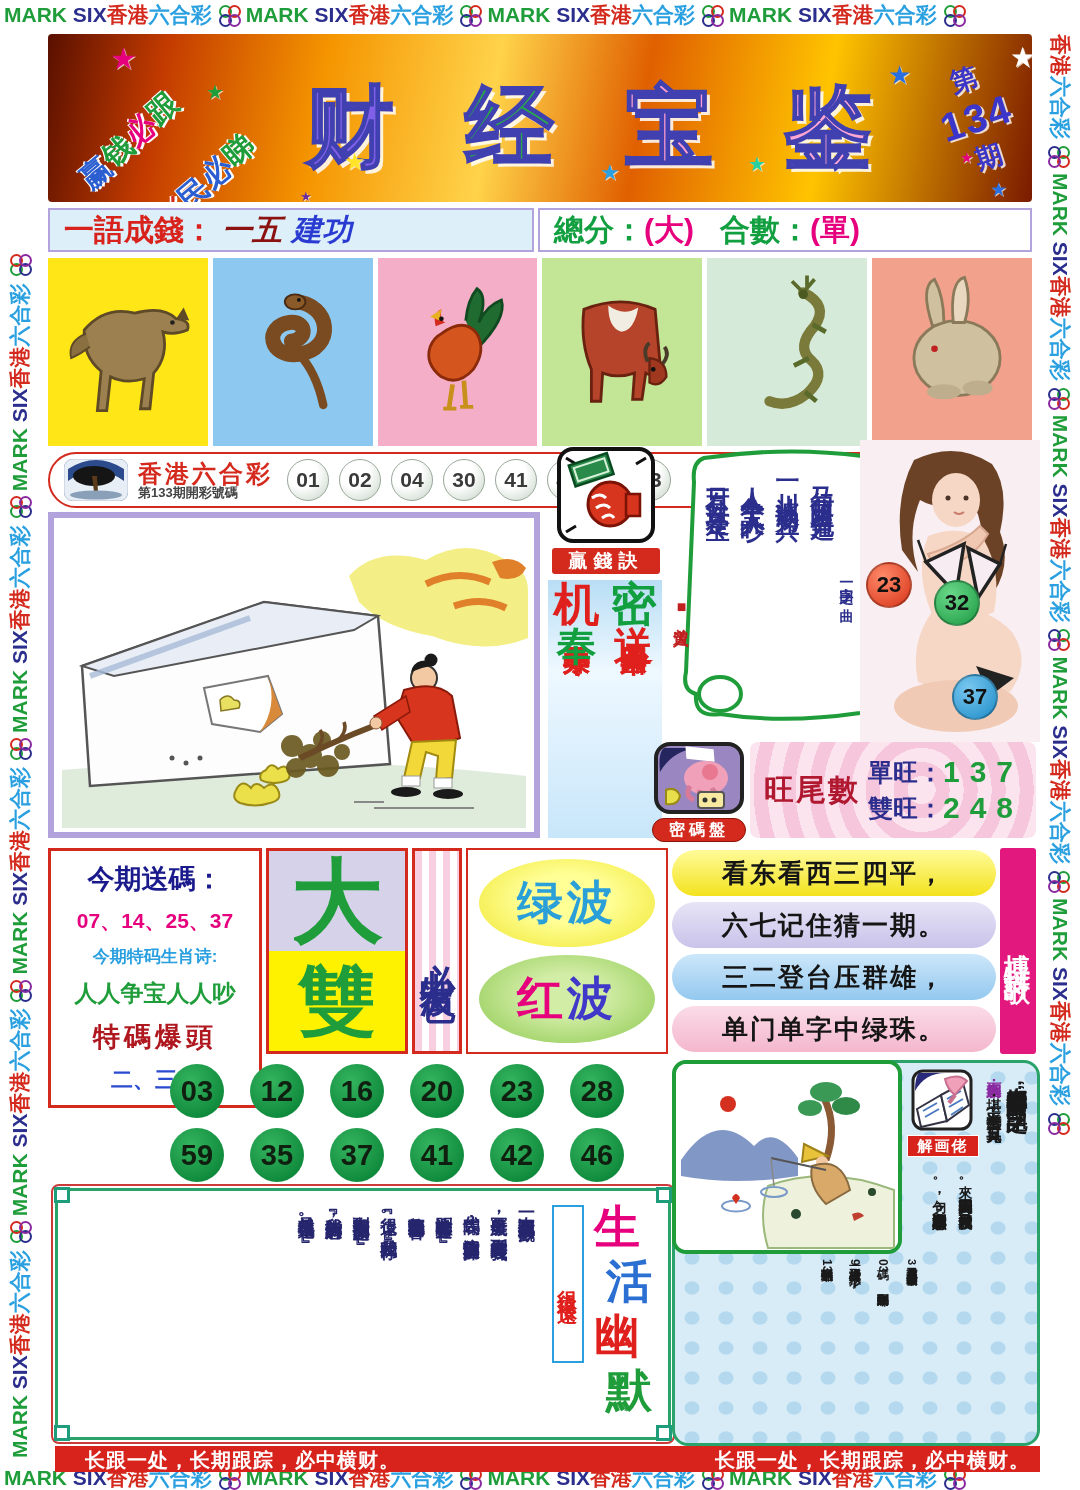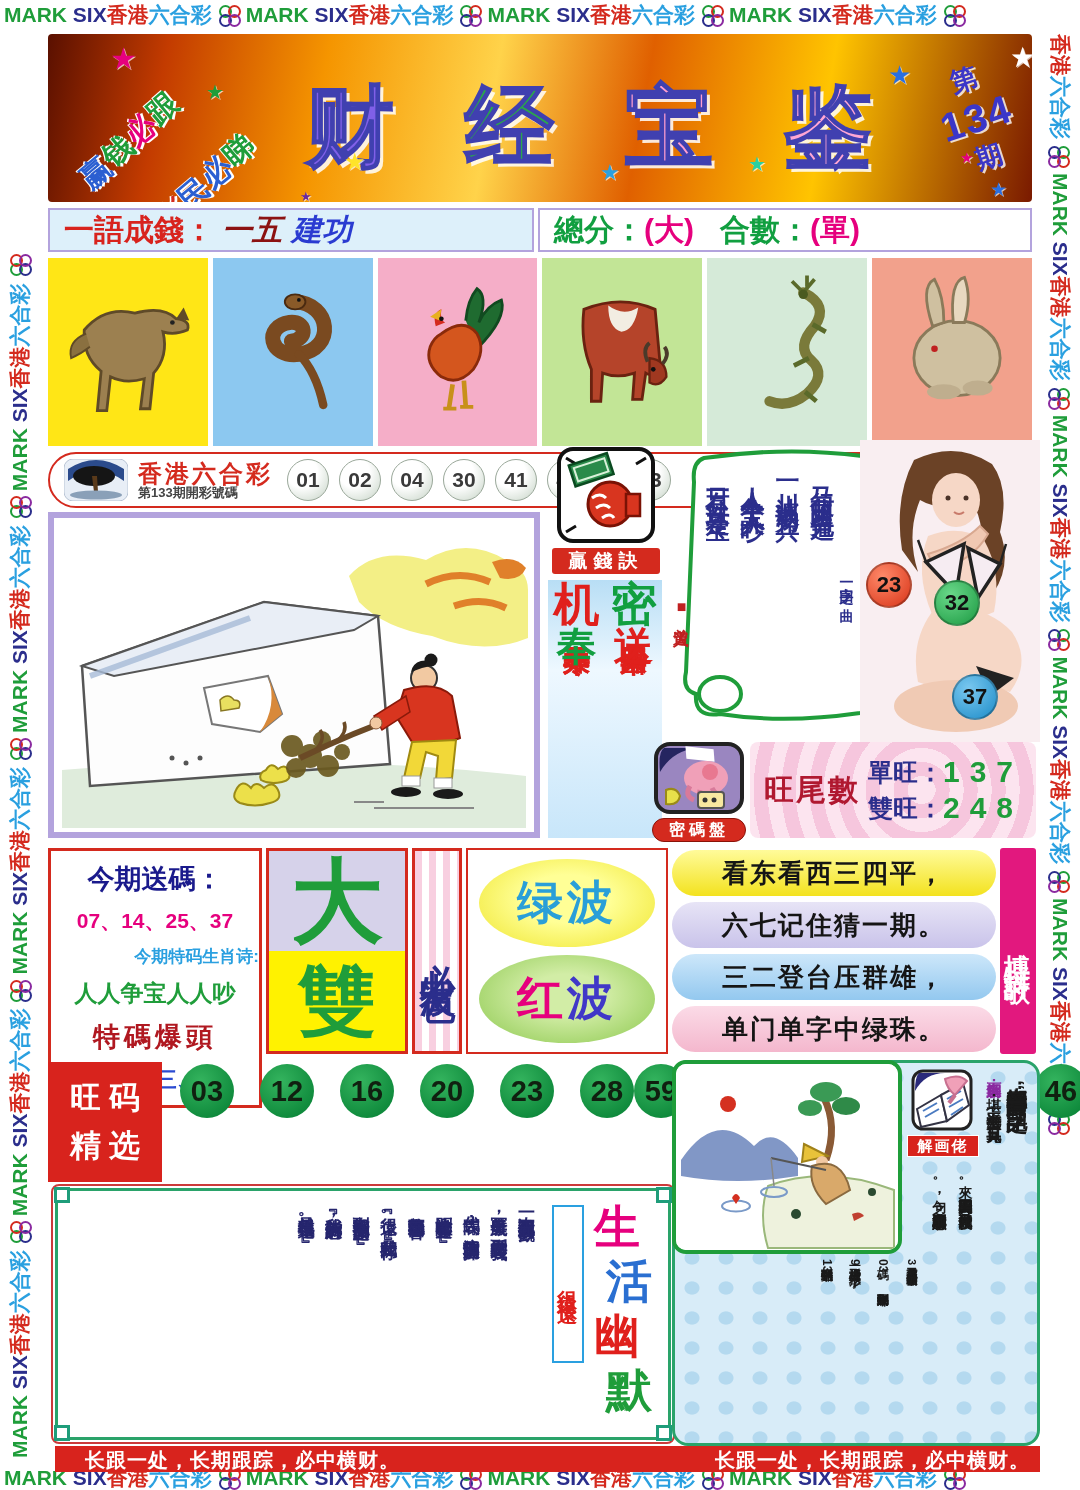--- a/index.html
+++ b/index.html
@@ -117,21 +117,21 @@
   .tail .k{color:#b01830;font-weight:800;font-size:30px;margin:0 8px 0 14px;letter-spacing:2px;text-align:right;}
   .tail .rows{display:flex;flex-direction:column;gap:2px;}
   .tail .row{display:flex;align-items:center;font-weight:800;}
   .tail .lk{color:#2b2e8c;font-size:25px;}
   .tail .lv{color:#1f9d3a;font-size:30px;letter-spacing:10px;}
 
   
   .gift{left:48px;top:848px;width:214px;height:260px;border:3px solid #d42a1e;background:#fff;
     display:flex;flex-direction:column;justify-content:space-evenly;text-align:center;font-weight:800;}
   .gift .l1{color:#1a1a8c;font-size:27px;} .gift .l2{color:#e6007e;font-size:21px;}
-  .gift .l3{color:#2aa0e0;font-size:17px;text-align:right;} .gift .l4{color:#1f9d3a;font-size:23px;}
+  .gift .l3{color:#2aa0e0;font-size:17px;} .gift .l4{color:#1f9d3a;font-size:23px;}
   .gift .l5{color:#b01820;font-size:27px;letter-spacing:4px;} .gift .l6{color:#2b4bd1;font-size:22px;}
   .bigdbl{left:266px;top:848px;width:142px;height:206px;border:3px solid #d42a1e;display:flex;
     flex-direction:column;}
   .bigdbl .h1{flex:1;background:#d6d2ea;display:flex;align-items:center;justify-content:center;
     color:#1f9d3a;font-weight:800;font-size:92px;line-height:1;}
   .bigdbl .h2{flex:1;background:#fff200;display:flex;align-items:center;justify-content:center;
     color:#1f9d3a;font-weight:800;font-size:78px;line-height:1;}
   .wavehint{left:412px;top:848px;width:50px;height:206px;border:3px solid #d42a1e;
     background:repeating-linear-gradient(90deg,#f8cfe0 0 7px,#fff 7px 14px);
     display:flex;align-items:center;justify-content:center;}
@@ -153,21 +153,21 @@
   .pill.p3{background:linear-gradient(180deg,#cde7fa,#93c8ef);}
   .pill.p4{background:linear-gradient(180deg,#fbdbe7,#f4b7cd);}
   .songlabel{left:1000px;top:848px;width:36px;height:206px;background:#e2187e;border-radius:3px;
     display:flex;align-items:center;justify-content:center;}
   .songlabel div{writing-mode:vertical-rl;color:#fff;font-weight:800;font-size:26px;letter-spacing:9px;}
 
   
   .hotlabel{left:48px;top:1062px;width:114px;height:120px;background:#d8231d;color:#fff;
     display:flex;flex-direction:column;align-items:center;justify-content:center;gap:6px;
     font-weight:800;font-size:31px;letter-spacing:8px;padding-left:8px;}
-  .hotnums{left:180px;top:1062px;width:500px;height:122px;display:flex;
+  .hotnums{left:170px;top:1062px;width:500px;height:122px;display:flex;flex-direction:column;
     justify-content:space-between;padding:2px 0;}
   .hotrow{display:flex;gap:26px;}
   .hnum{width:54px;height:54px;border-radius:50%;background:radial-gradient(circle at 38% 32%,#34b45e,#0f8a3c 75%);
     display:flex;align-items:center;justify-content:center;color:#102010;font-weight:800;font-size:29px;}
 
   
   .humor{left:55px;top:1188px;width:616px;height:252px;background:#fff;border:3px solid #2aa36a;
     border-radius:4px;outline:2px solid #cc3a3a;outline-offset:2px;}
   .humor .corner{position:absolute;width:16px;height:16px;border:3px solid #1f9d7a;background:#fff;}
   .humor .c-tl{left:-4px;top:-4px;} .humor .c-tr{right:-4px;top:-4px;}
@@ -670,24 +670,20 @@
     <div class="pill p1">看东看西三四平，</div>
     <div class="pill p2">六七记住猜一期。</div>
     <div class="pill p3">三二登台压群雄，</div>
     <div class="pill p4">单门单字中绿珠。</div>
   </div>
 
   <div class="abs songlabel">
     <div>博特詩歌</div>
   </div>
 
-  <div class="abs hotlabel">
-    <div>旺码</div>
-      <div>精选</div>
-  </div>
   <div class="abs hotnums">
     <div class="hotrow">
       <div class="hnum">
           <span>03</span>
         </div>
       <div class="hnum">
           <span>12</span>
         </div>
       <div class="hnum">
           <span>16</span>

